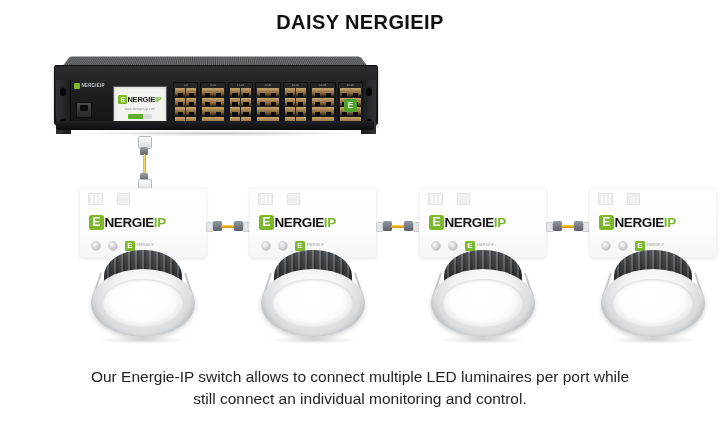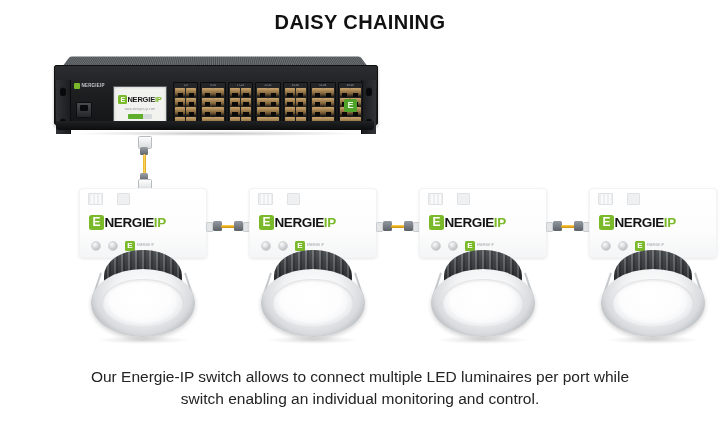--- a/index.html
+++ b/index.html
@@ -535,21 +535,21 @@
     width: 704px;
     text-align: center;
     font-size: 15.5px;
     line-height: 22px;
     color: #242424;
   }
 </style>
 </head>
 <body>
 
-<div class="page-title">DAISY CHAINING</div>
+<div class="page-title">DAISY NERGIEIP</div>
 
 <div class="diagram">
 
   <div class="switch">
     <div class="switch-top"></div>
     <div class="switch-body">
 
       <div class="rack-ear left">
         <span class="ear-hole h1"></span>
         <span class="ear-hole h2"></span>
@@ -843,14 +843,14 @@
         <div class="lum-shadow"></div>
       </div>
     </div>
 
   </div>
 </div>
 
 <div class="caption">
   <span>Our Energie-IP switch allows to connect multiple LED luminaires per port while</span>
   <br>
-  <span>switch enabling an individual monitoring and control.</span>
+  <span>still connect an individual monitoring and control.</span>
 </div>
 
 </body></html>

